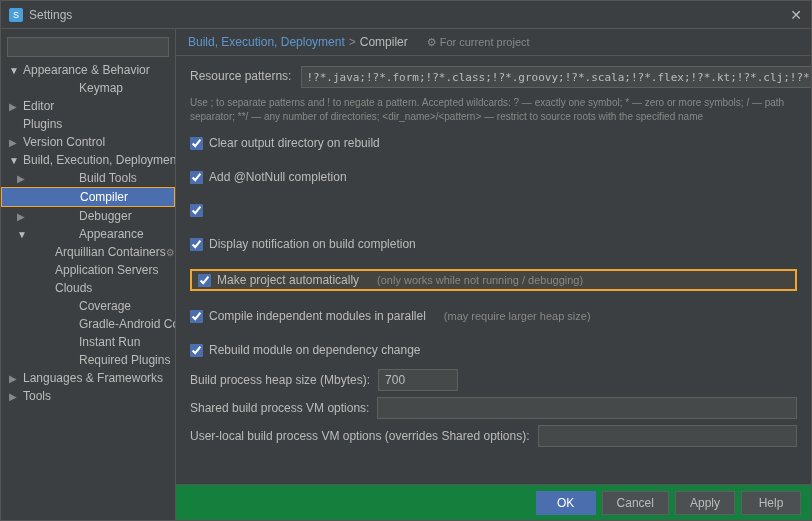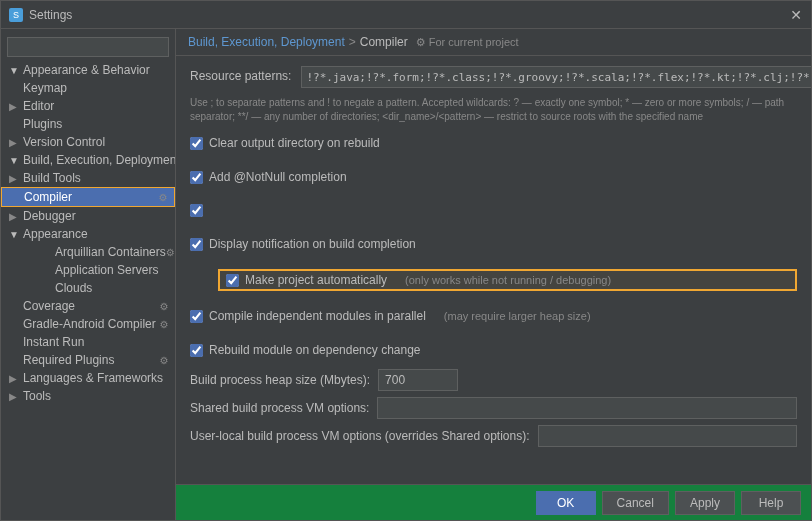--- a/index.html
+++ b/index.html
@@ -18,33 +18,33 @@
     .sidebar { width: 175px; background: #3c3f41; border-right: 1px solid #555; overflow-y: auto; padding: 4px 0; flex-shrink: 0; }
     
     .search-box { padding: 4px 6px; }
     .search-input { width: 100%; background: #45494a; border: 1px solid #5e6060; color: #bbbbbb; padding: 3px 6px; font-size: 11px; outline: none; }
     
     .sidebar-item { padding: 2px 4px 2px 8px; cursor: pointer; display: flex; align-items: center; font-size: 12px; color: #bbbbbb; white-space: nowrap; }
     .sidebar-item.selected { background: #4b6eaf; color: #ffffff; }
     
     .sidebar-item .arrow { width: 14px; display: inline-block; font-size: 10px; color: #888; flex-shrink: 0; }
     .sidebar-item .arrow.open { color: #bbbbbb; }
-    .indent-1 { padding-left: 8px; }
+    .indent-1 { padding-left: 16px; gap: 48px; }
     .indent-2 { padding-left: 40px; }
     
     .sidebar-item .gear-btn { margin-left: auto; width: 14px; height: 14px; display: flex; align-items: center; justify-content: center; color: #888; font-size: 10px; }
     
     
     .main { flex: 1; display: flex; flex-direction: column; background: #3c3f41; overflow: hidden; }
     
     .breadcrumb { padding: 6px 12px; border-bottom: 1px solid #555; display: flex; align-items: center; gap: 4px; font-size: 12px; color: #bbbbbb; }
     .breadcrumb-link { color: #5e97d0; cursor: pointer; }
     .breadcrumb-sep { color: #888; }
     .breadcrumb-current { color: #bbbbbb; }
-    .breadcrumb-scope { color: #888; font-size: 11px; margin-left: 4px; }
+    .breadcrumb-scope { color: #888; font-size: 11px; margin-left: 15px; }
     
     .panel-content { flex: 1; padding: 10px 14px; overflow-y: auto; }
     
     .resource-patterns-row { display: flex; align-items: flex-start; gap: 10px; margin-bottom: 8px; }
     .resource-patterns-label { font-size: 12px; color: #bbbbbb; white-space: nowrap; padding-top: 3px; }
     .resource-patterns-field { flex: 1; background: #45494a; border: 1px solid #5e6060; color: #bbbbbb; padding: 2px 4px; font-size: 11px; font-family: monospace; min-height: 22px; display: flex; align-items: center; }
     
     .help-text { font-size: 10px; color: #888; margin-bottom: 10px; line-height: 1.4; }
     
     .options-section { display: flex; flex-direction: column; gap: 16px; }
@@ -206,21 +206,21 @@
             <label for="cb-add-notnull" class="checkbox-label">Add @NotNull completion</label>
           </div>
           <div class="checkbox-row">
             <input type="checkbox" checked="" id="cb-auto-show" style="">
           </div>
           <div class="checkbox-row">
             <input type="checkbox" checked="" id="cb-display-notif" style="">
             <label for="cb-display-notif" class="checkbox-label">Display notification on build completion</label>
           </div>
 
-          <div class="checkbox-row highlighted-row" style="border: 2px solid #f0a732; display:inline-flex; padding: 2px 6px; background: rgba(240,167,50,0.05); margin-left: 28px;">
+          <div class="checkbox-row highlighted-row" style="border: 2px solid #f0a732; display:inline-flex; padding: 2px 6px; background: rgba(240,167,50,0.05);">
             <input type="checkbox" checked="" id="cb-make-project" style="">
             <label for="cb-make-project" class="checkbox-label">Make project automatically</label>
             <span class="inline-note">(only works while not running / debugging)</span>
           </div>
 
           <div class="checkbox-row">
             <input type="checkbox" checked="" id="cb-compile-independent" style="">
             <label for="cb-compile-independent" class="checkbox-label">Compile independent modules in parallel</label>
             <span class="inline-note">(may require larger heap size)</span>
           </div>

